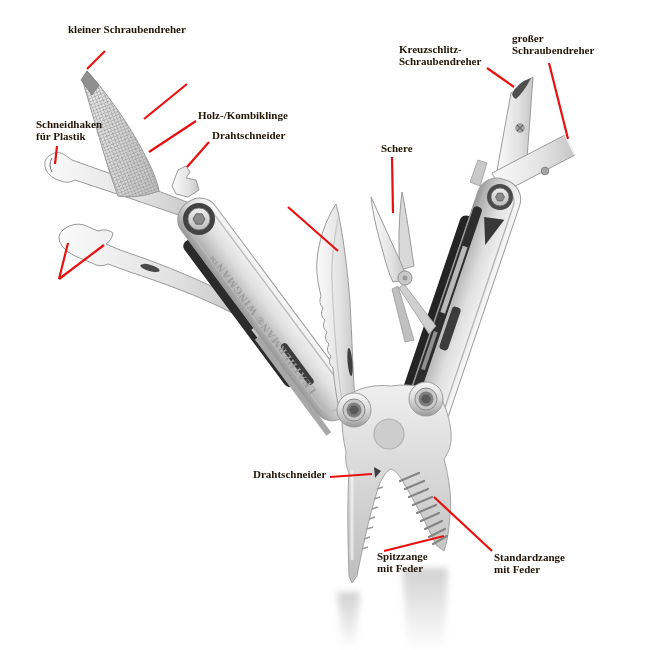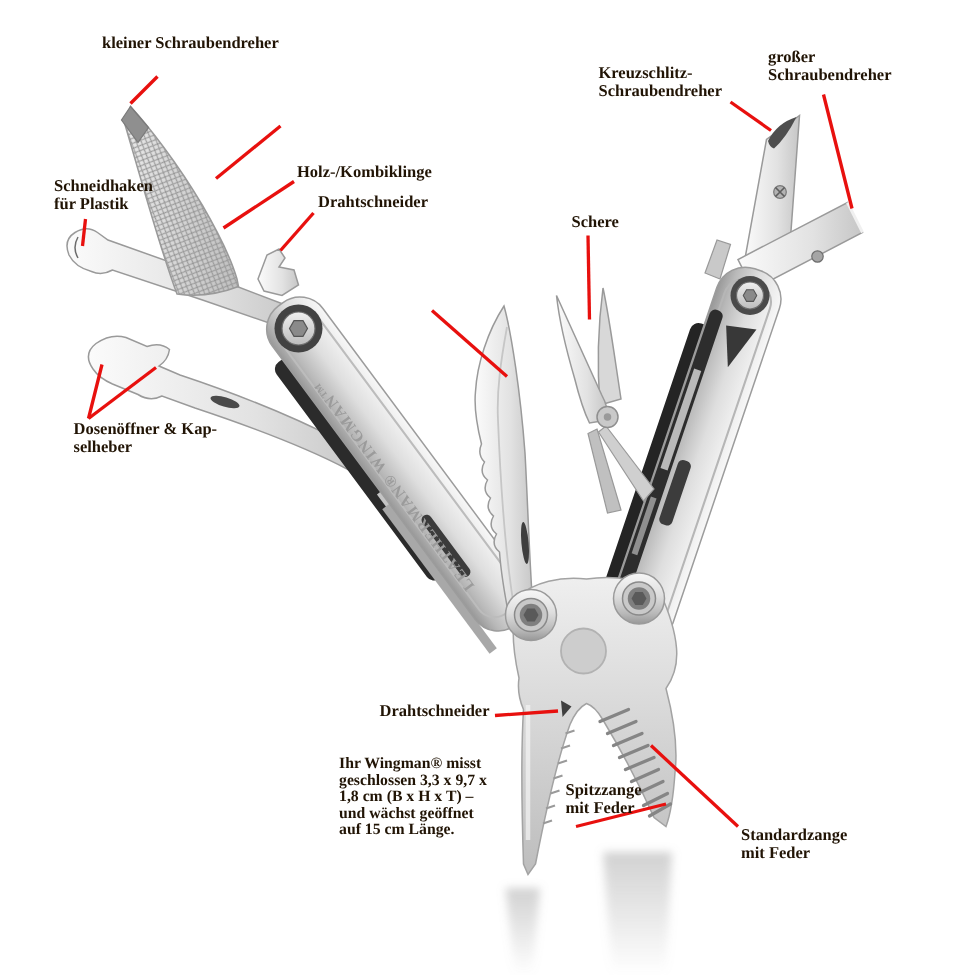--- a/index.html
+++ b/index.html
@@ -198,26 +198,19 @@
 <div class="label" style="left:68px;top:24px">kleiner Schraubendreher</div>
 <div class="label" style="left:198px;top:110px">Holz-/Kombiklinge</div>
 <div class="label" style="left:212px;top:130px">Drahtschneider</div>
 <div class="label" style="left:36px;top:119px">Schneidhaken
 für Plastik</div>
 <div class="label" style="left:381px;top:143px">Schere</div>
 <div class="label" style="left:399px;top:44px">Kreuzschlitz-
 Schraubendreher</div>
 <div class="label" style="left:512px;top:33px">großer
 Schraubendreher</div>
-<div class="label" style="left:49px;top:281px">Dosenöffner &amp; Kap-
-selheber</div>
 <div class="label" style="left:253px;top:469px">Drahtschneider</div>
-<div class="label spec" style="left:226px;top:504px">Ihr Wingman® misst
-geschlossen 3,3 x 9,7 x
-1,8 cm (B x H x T) –
-und wächst geöffnet
-auf 15 cm Länge.</div>
-<div class="label" style="left:377px;top:522px">Spitzzange
+<div class="label" style="left:377px;top:551px">Spitzzange
 mit Feder</div>
 <div class="label" style="left:494px;top:552px">Standardzange
 mit Feder</div>
 
 </div>
 
 </body></html>

